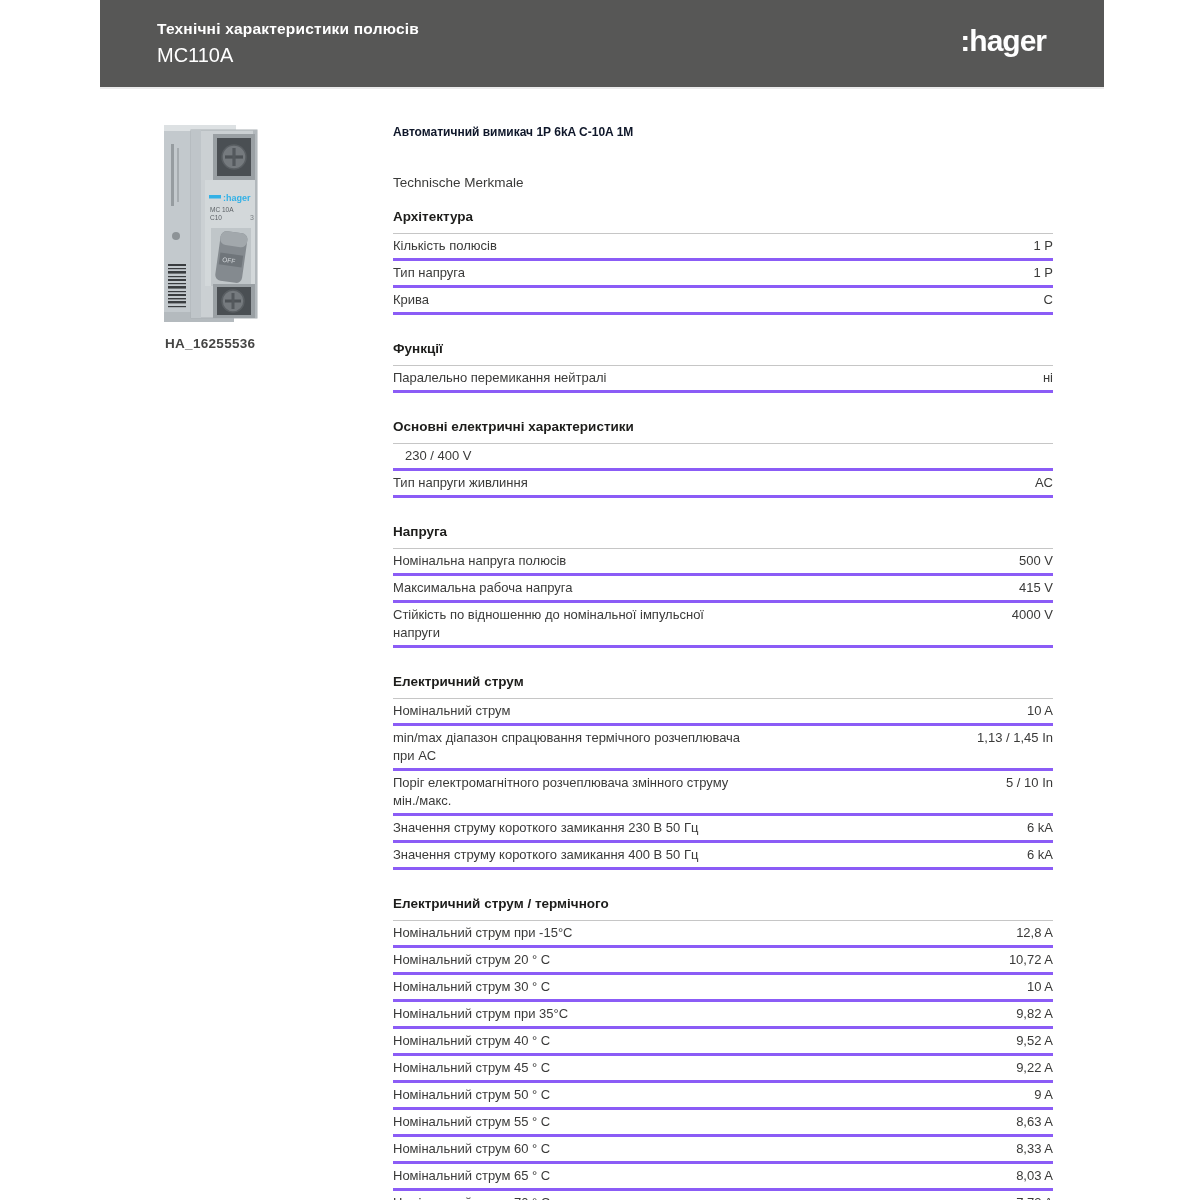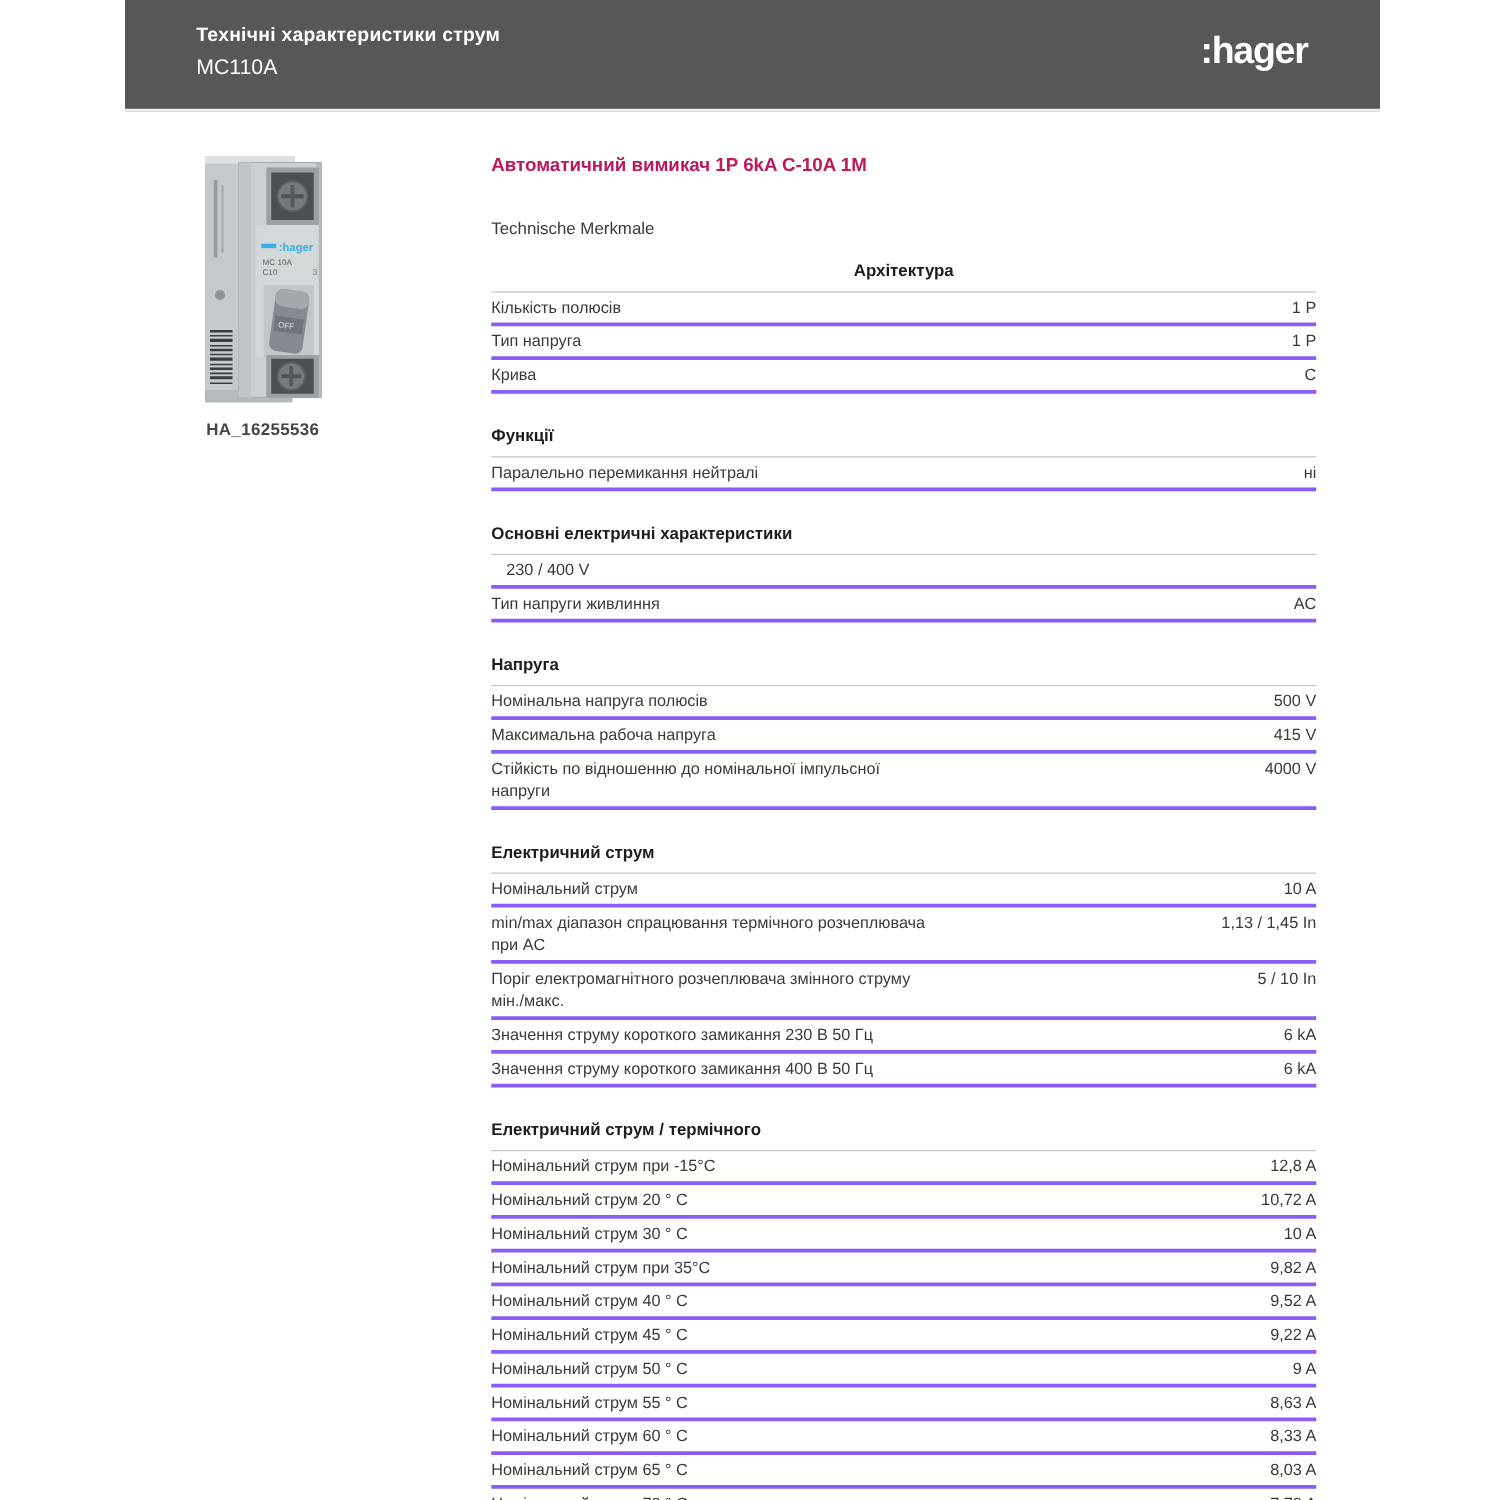--- a/index.html
+++ b/index.html
@@ -11,56 +11,56 @@
     overflow: hidden;
   }
   
   .header {
     position: absolute; left: 100px; top: 0; width: 1004px; height: 89px;
     background: #575756; color: #ffffff;
     border-bottom: 2px solid #ececec;
   }
   .header-text { position: absolute; left: 57px; top: 20px; }
   .header-title { font-size: 15.5px; font-weight: bold; letter-spacing: .2px; }
-  .header-subtitle { font-size: 17px; margin-top: 6px; font-weight: normal; }
+  .header-subtitle { font-size: 20px; margin-top: 6px; font-weight: normal; }
   .brand-logo {
     position: absolute; right: 58px; top: 26px;
     font-size: 30px; font-weight: bold; letter-spacing: -1px; line-height: 1;
   }
   
   .figure { position: absolute; left: 161px; top: 116px; width: 104px; height: 216px; }
   .figure svg { display: block; }
   .figure-caption {
     position: absolute; left: 165px; top: 336px;
     font-size: 13.5px; font-weight: bold; color: #454544; letter-spacing: .3px;
   }
   
   .main { position: absolute; left: 393px; top: 118px; width: 660px; }
-  .product-title { font-size: 15px; font-weight: bold; color: #be185d; margin-top: 7px; line-height: 15px; }
+  .product-title { font-size: 12px; font-weight: bold; color: #0f172a; margin-top: 7px; line-height: 15px; }
   .tech-label { font-size: 13.5px; color: #3a3a39; margin-top: 35px; line-height: 15px; }
   .section-heading {
     font-size: 13.5px; font-weight: bold; color: #1d1d1b;
     margin: 26px 0 9px 0; line-height: 15px;
   }
-  .section-heading.first { margin-top: 19px; text-align: center; }
+  .section-heading.first { margin-top: 19px; }
   .spec-table { border-top: 1px solid #c6c6c6; }
   .spec-row {
     display: flex; justify-content: space-between; align-items: flex-start;
     padding: 3px 0; border-bottom: 3px solid #8b5cf6;
     font-size: 13px; line-height: 18px;
   }
   .spec-label { width: 352px; }
   .spec-value { text-align: right; white-space: nowrap; padding-left: 12px; }
 </style>
 </head>
 <body>
 
 <header class="header">
   <div class="header-text">
-    <div class="header-title">Технічні характеристики струм</div>
+    <div class="header-title">Технічні характеристики полюсів</div>
     <div class="header-subtitle">MC110A</div>
   </div>
   <div class="brand-logo">:hager</div>
 </header>
 
 <div class="figure">
   <svg width="104" height="216" viewBox="0 0 104 216">
 
     <rect x="3" y="9" width="72" height="54" fill="#d2d7da"></rect>
     <rect x="3" y="9" width="72" height="6" fill="#dde1e3"></rect>

